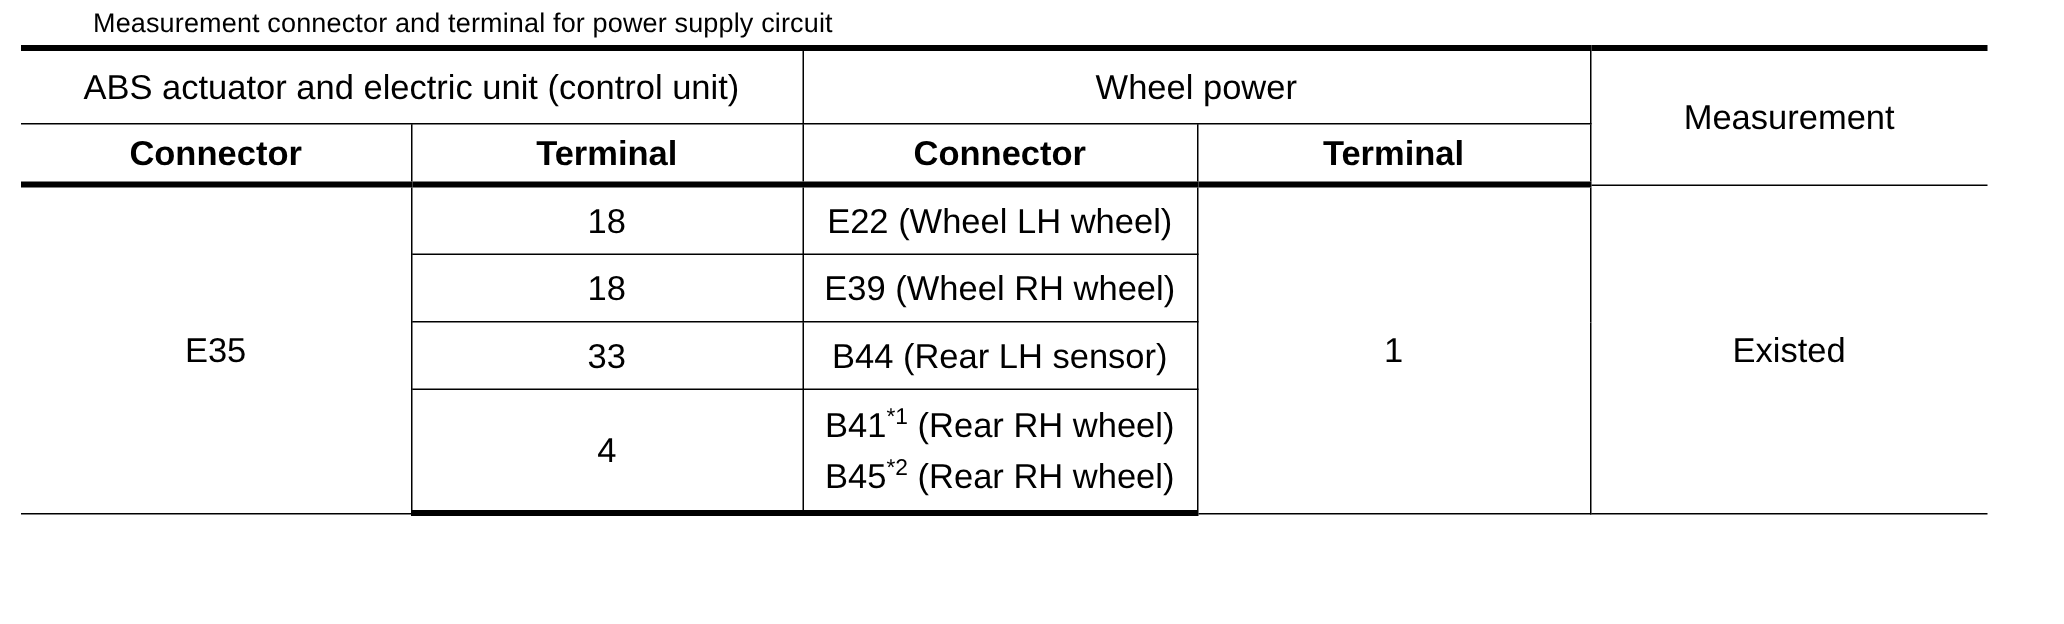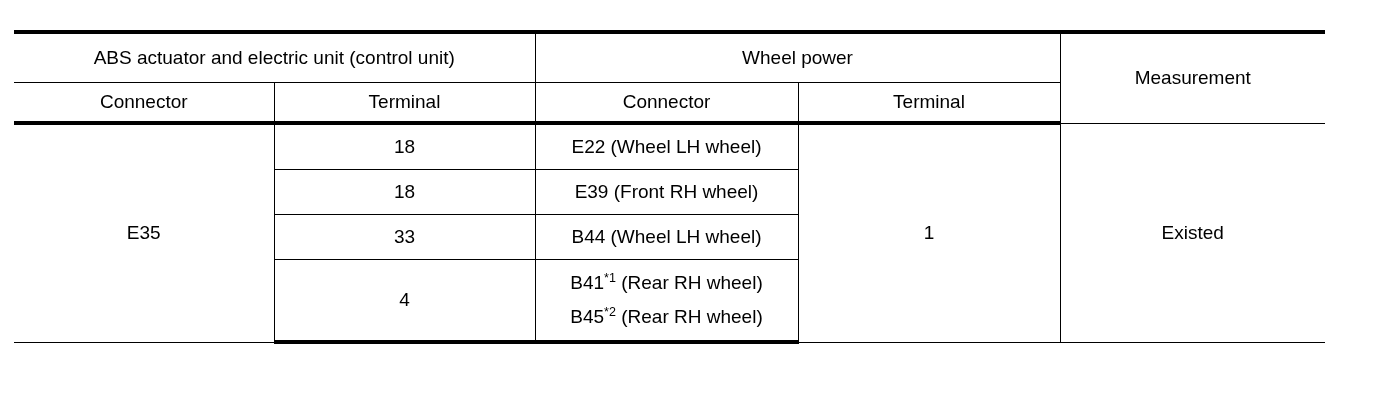--- a/index.html
+++ b/index.html
@@ -37,42 +37,42 @@
     position: absolute;
     left: 14px;
     top: 30px;
     width: 1311px;
   }
 
   table.spec {
     border-collapse: collapse;
     table-layout: fixed;
     width: 1311px;
-    font-size: 19px;
+    font-size: 23px;
   }
 
   table.spec td {
     border: 1px solid #000000;
     text-align: center;
     vertical-align: middle;
     padding: 0 4px;
     line-height: 22px;
     white-space: nowrap;
   }
 
   
   table.spec tr.hdr-top td { border-top: 4px solid #000000; }
   table.spec tr.hdr-sub td { border-bottom: 4px solid #000000; }
   table.spec tr.last-row td { border-bottom: 4px solid #000000; }
 
   table.spec td.no-left  { border-left: none; }
   table.spec td.no-right { border-right: none; }
 
   .h-group { height: 48px; }
-  .h-sub   { height: 38px; }
+  .h-sub   { height: 38px; font-weight: bold; }
   .h-data  { height: 44px; }
   .h-data2 { height: 80px; }
 
   .col-a { width: 260px; }
   .col-b { width: 261px; }
   .col-c { width: 263px; }
   .col-d { width: 262px; }
   .col-e { width: 265px; }
 
   sup {
@@ -93,20 +93,21 @@
     font-size: 20px;
     line-height: 30px;
   }
   .notes div { white-space: nowrap; }
 </style>
 </head>
 <body>
 
 <div class="page">
 
+  <div class="caption">Measurement connector and terminal for power supply circuit</div>
 
   <div class="table-wrap">
     <table class="spec">
       <colgroup>
         <col class="col-a">
           <col class="col-b">
           <col class="col-c">
           <col class="col-d">
           <col class="col-e">
       </colgroup>
@@ -128,26 +129,26 @@
         <tr>
           <td class="h-data no-left" rowspan="4">E35</td>
           <td class="h-data">18</td>
           <td class="h-data">E22 (Wheel LH wheel)</td>
           <td class="h-data" rowspan="4">1</td>
           <td class="h-data no-right" rowspan="4">Existed</td>
         </tr>
 
         <tr>
           <td class="h-data">18</td>
-          <td class="h-data">E39 (Front RH wheel)</td>
+          <td class="h-data">E39 (Wheel RH wheel)</td>
         </tr>
 
         <tr>
           <td class="h-data">33</td>
-          <td class="h-data">B44 (Wheel LH wheel)</td>
+          <td class="h-data">B44 (Rear LH sensor)</td>
         </tr>
 
         <tr class="last-row">
           <td class="h-data2">4</td>
           <td class="h-data2">
             <span class="dual-line"><span>B41</span><sup>*1</sup><span> (Rear RH wheel)</span></span>
             <span class="dual-line"><span>B45</span><sup>*2</sup><span> (Rear RH wheel)</span></span>
           </td>
         </tr>
 

